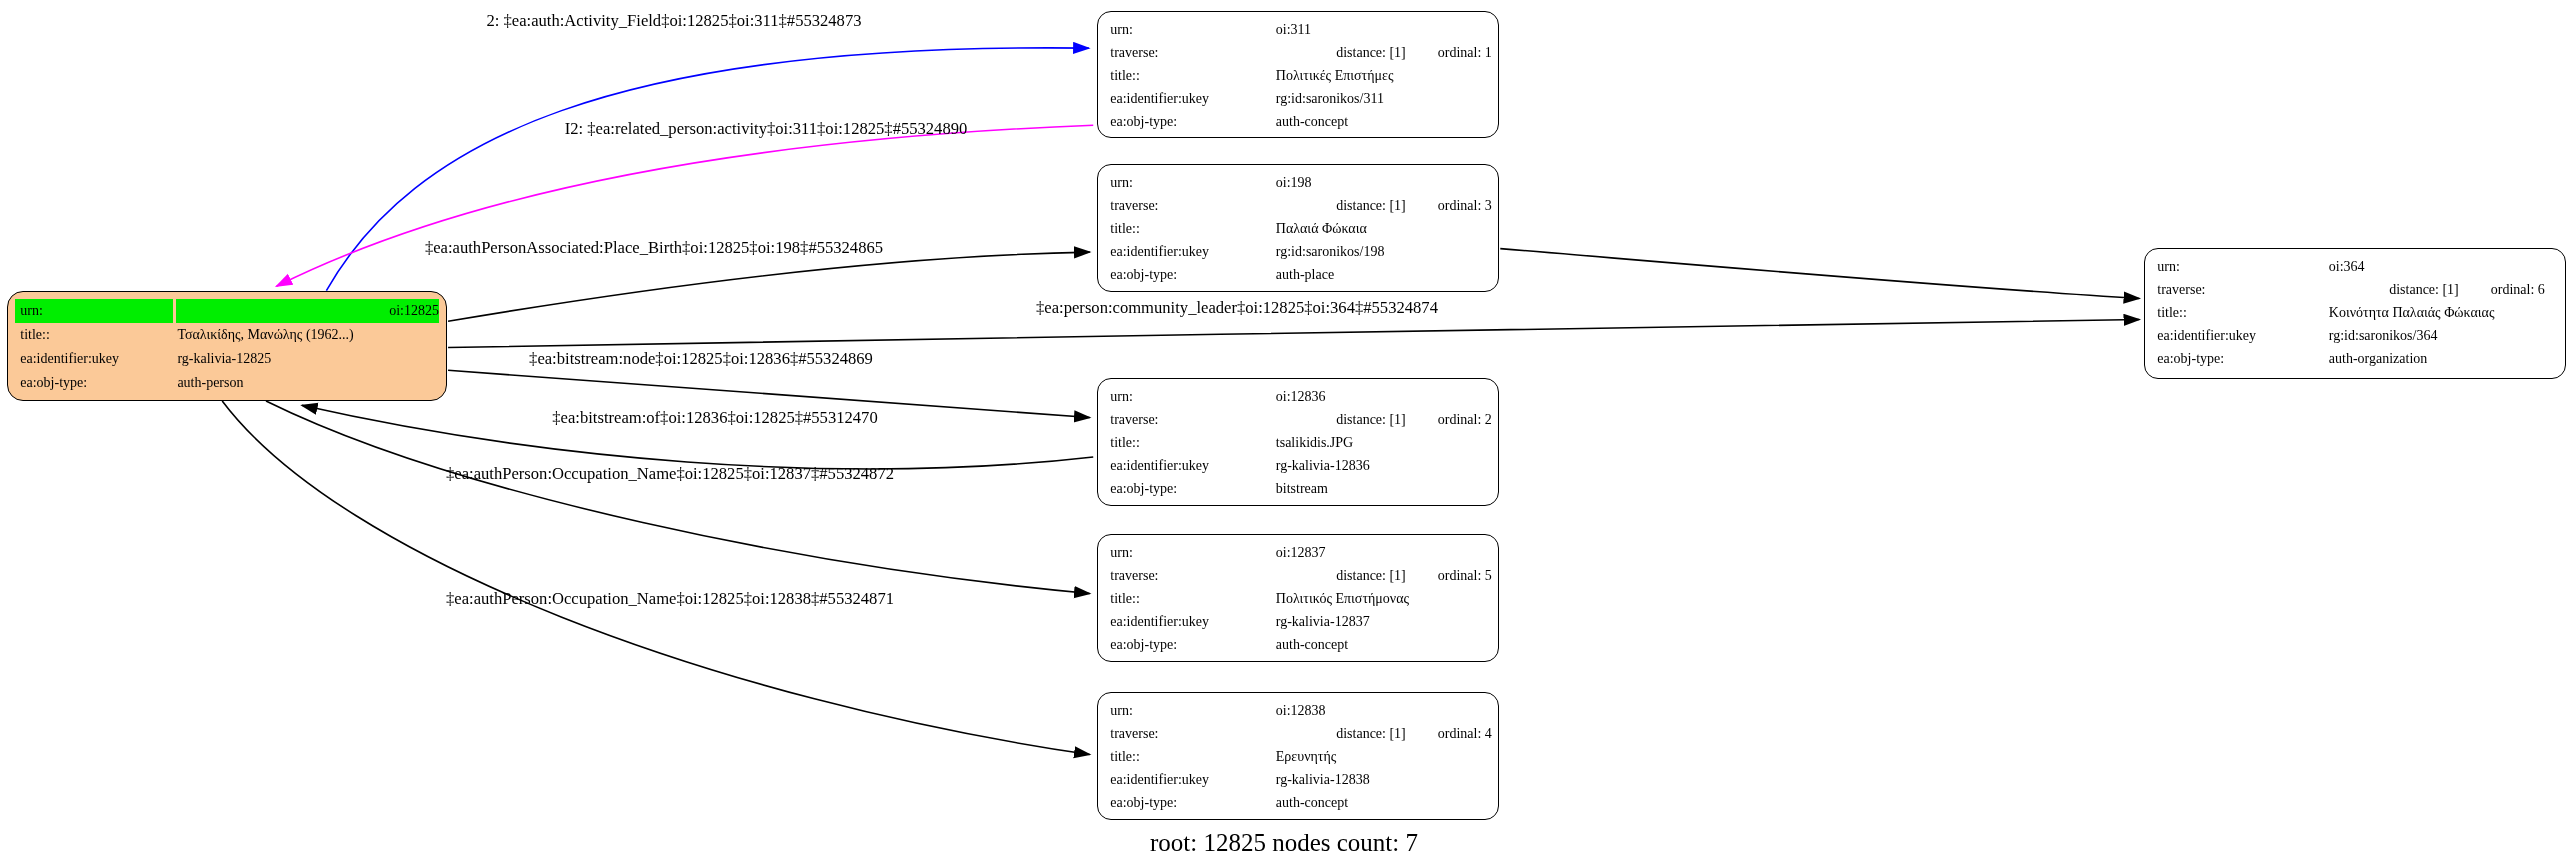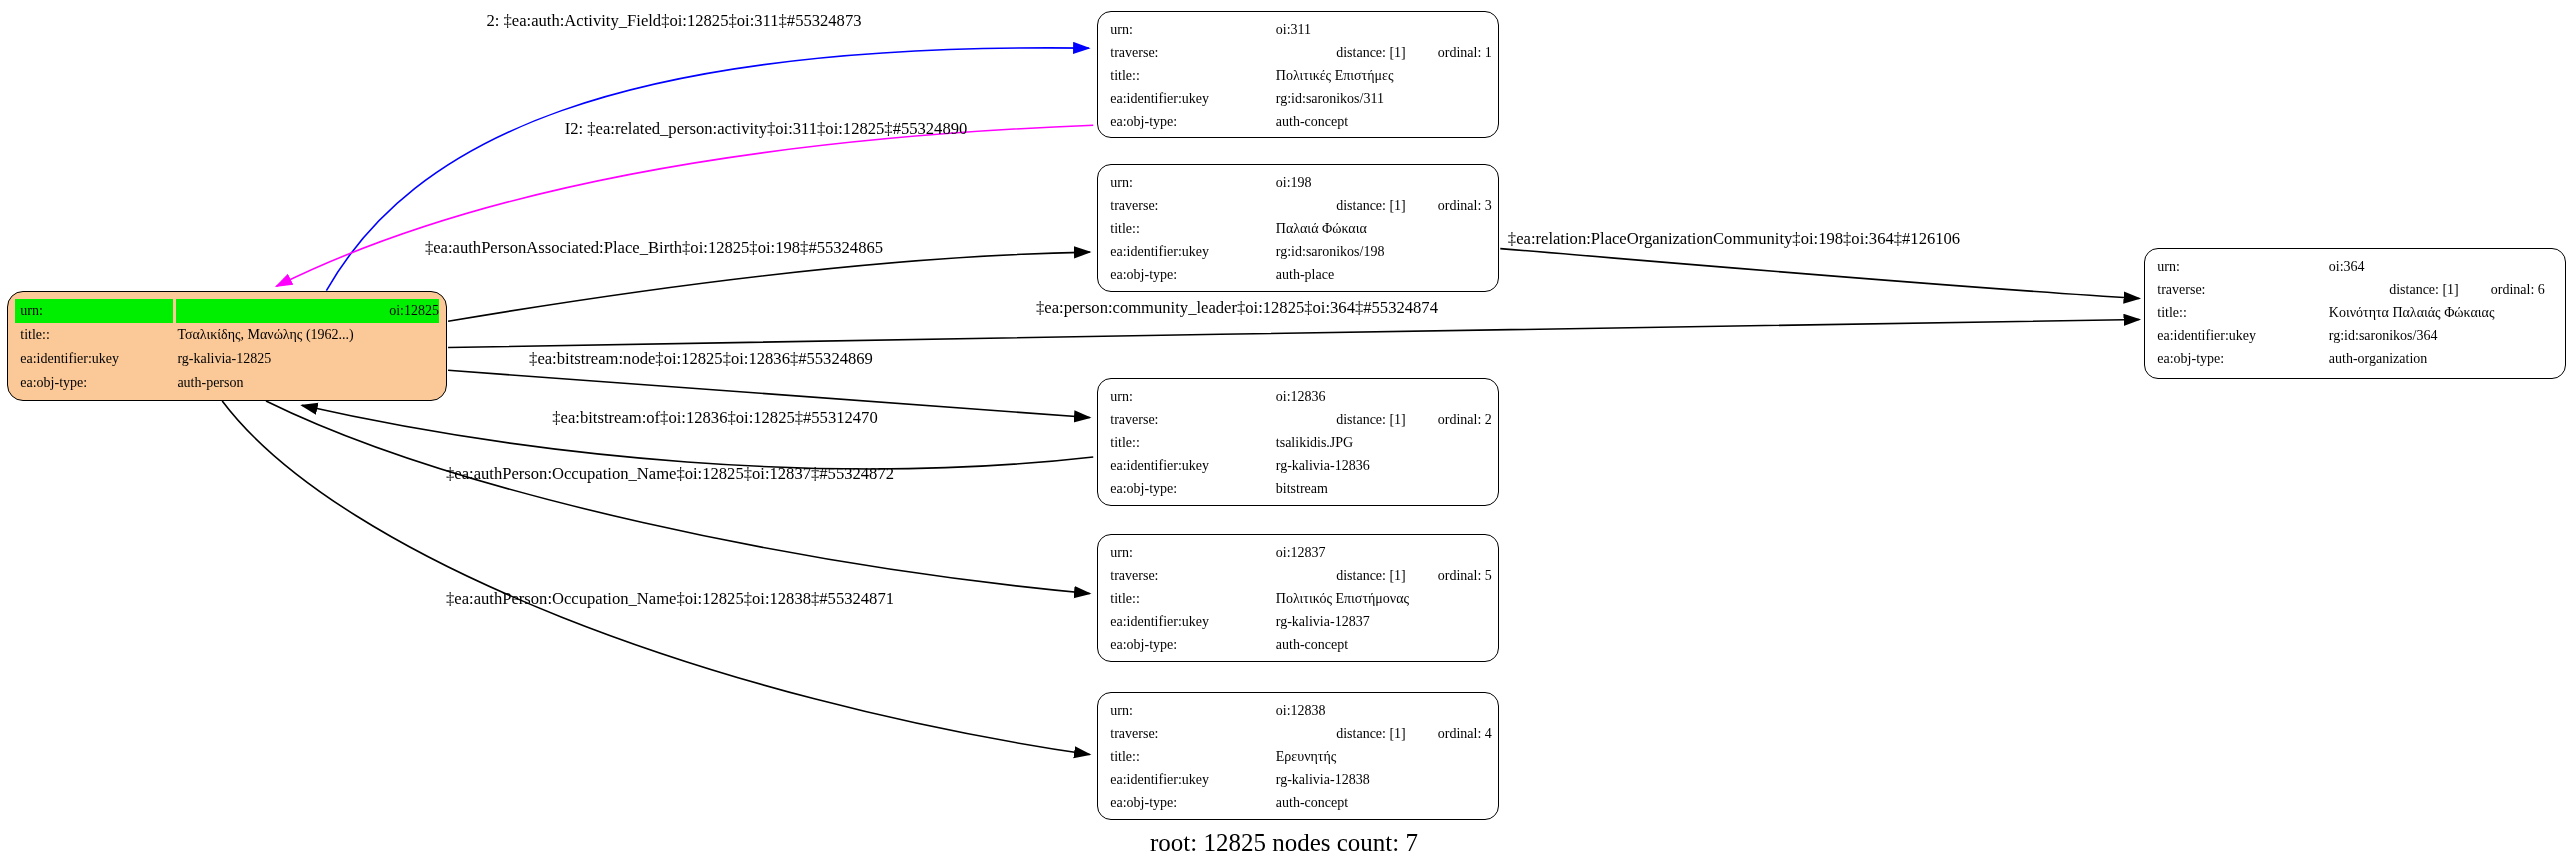--- a/index.html
+++ b/index.html
@@ -72,21 +72,20 @@
   </svg>
 
   <div class="edge-label" style="left:674px;top:10.5px;">2: ‡ea:auth:Activity_Field‡oi:12825‡oi:311‡#55324873</div>
   <div class="edge-label" style="left:749px;top:119px;margin-left:17px;">I2: ‡ea:related_person:activity‡oi:311‡oi:12825‡#55324890</div>
   <div class="edge-label" style="left:654px;top:238px;text-align:center;">‡ea:authPersonAssociated:Place_Birth‡oi:12825‡oi:198‡#55324865</div>
   <div class="edge-label" style="left:1237px;top:298px;">‡ea:person:community_leader‡oi:12825‡oi:364‡#55324874</div>
   <div class="edge-label" style="left:701px;top:349px;">‡ea:bitstream:node‡oi:12825‡oi:12836‡#55324869</div>
   <div class="edge-label" style="left:715px;top:408px;">‡ea:bitstream:of‡oi:12836‡oi:12825‡#55312470</div>
   <div class="edge-label" style="left:670px;top:464px;">‡ea:authPerson:Occupation_Name‡oi:12825‡oi:12837‡#55324872</div>
   <div class="edge-label" style="left:670px;top:589px;">‡ea:authPerson:Occupation_Name‡oi:12825‡oi:12838‡#55324871</div>
-  <div class="edge-label" style="left:1734px;top:229px;">‡ea:relation:PlaceOrganizationCommunity‡oi:198‡oi:364‡#126106</div>
 
   <div class="node" id="root-node">
     <div class="row hl">
       <span class="k">urn:</span>
       <span class="v">oi:12825</span>
     </div>
     <div class="row">
       <span class="k">title::</span>
       <span class="v">Τσαλικίδης, Μανώλης (1962...)</span>
     </div>

